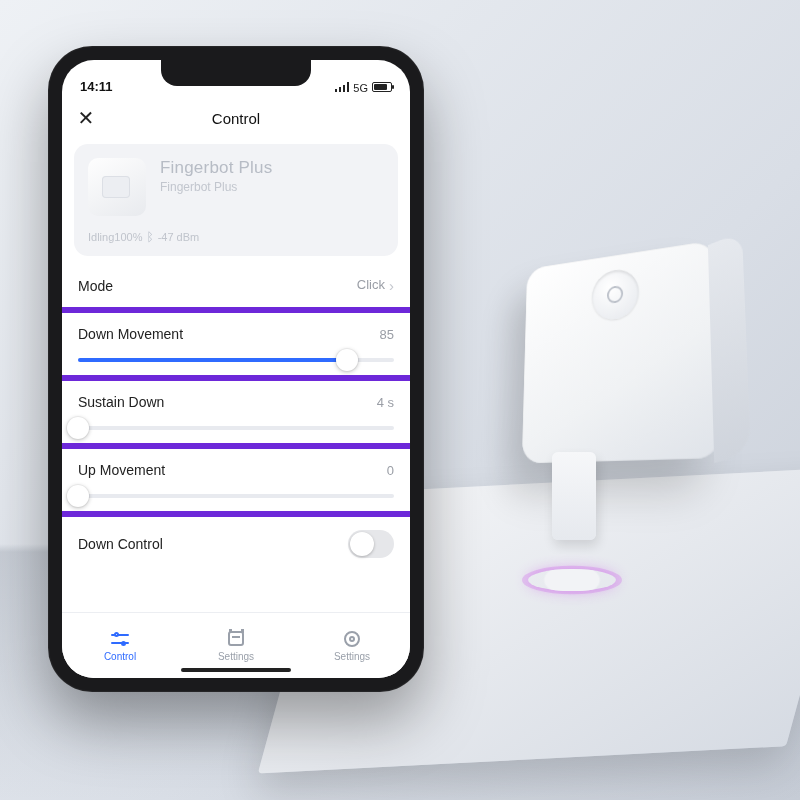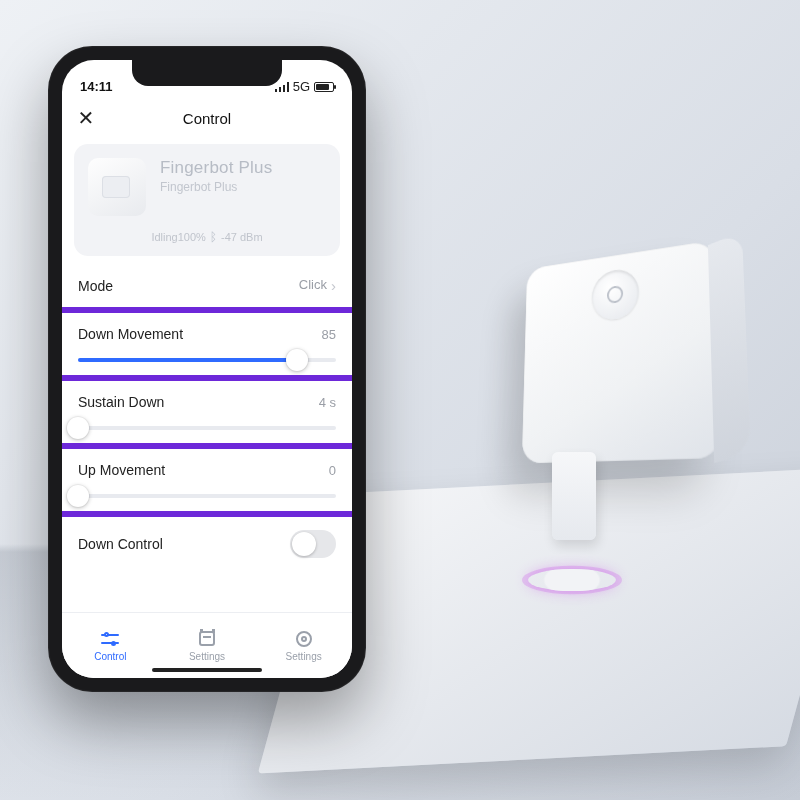--- a/index.html
+++ b/index.html
@@ -61,21 +61,21 @@
     position:absolute; left:528px; top:560px; width:88px; height:40px;
     border-radius:50%;
     background: radial-gradient(circle,#f2f3f6 55%, rgba(255,0,200,.0) 60%);
     box-shadow: 0 0 0 6px rgba(200,80,230,.25), 0 0 18px rgba(200,80,230,.45);
     transform: scaleY(.55);
   }
 
   
   .phone {
     position:absolute; left:48px; top:46px;
-    width:318px; height:646px;
+    width:376px; height:646px;
     background:#1a1a1c;
     border-radius:44px;
     padding:14px;
     box-shadow: 0 30px 60px rgba(0,0,0,.35), inset 0 0 2px rgba(255,255,255,.2);
   }
   .screen {
     width:100%; height:100%;
     background:#ffffff;
     border-radius:32px;
     position:relative;
@@ -84,21 +84,21 @@
   .notch {
     position:absolute; top:0; left:50%; transform:translateX(-50%);
     width:150px; height:26px; background:#1a1a1c;
     border-radius:0 0 16px 16px;
     z-index:5;
   }
   .status-bar {
     height:38px; display:flex; align-items:flex-end; justify-content:space-between;
     padding:0 18px 4px; font-size:13px; font-weight:600; color:#111;
   }
-  .status-right { display:flex; align-items:center; gap:4px; font-size:13px; font-weight:500; color:#222;}
+  .status-right { display:flex; align-items:flex-start; gap:4px; font-size:11px; font-weight:500; color:#222;}
   .sig-icon, .bat-icon { display:inline-block; }
   .sig-icon { width:14px; height:10px; background:
      linear-gradient(#222,#222) 0 100%/2px 3px no-repeat,
      linear-gradient(#222,#222) 4px 100%/2px 5px no-repeat,
      linear-gradient(#222,#222) 8px 100%/2px 7px no-repeat,
      linear-gradient(#222,#222) 12px 100%/2px 10px no-repeat; }
   .bat-icon { width:20px; height:10px; border:1px solid #222; border-radius:2px; position:relative;}
   .bat-icon::after{content:"";position:absolute;right:-3px;top:2px;width:2px;height:4px;background:#222;border-radius:1px;}
   .bat-icon::before{content:"";position:absolute;left:1px;top:1px;bottom:1px;width:70%;background:#222;border-radius:1px;}
 
@@ -119,21 +119,21 @@
   }
   .device-thumb {
     grid-row:1/3; width:58px; height:58px; border-radius:10px;
     background:linear-gradient(150deg,#fefefe,#e8eaee);
     position:relative;
   }
   .device-thumb::after{content:"";position:absolute;left:14px;top:18px;width:28px;height:22px;background:#eceef2;border-radius:4px;box-shadow:inset 0 0 0 1px #dcdfe5;}
   .device-title { font-size:17px; font-weight:500; color:#b7bcc5; letter-spacing:.2px;}
   .device-sub { font-size:12px; color:#c2c6ce; margin-top:2px;}
   .device-meta {
-    grid-column:1/3; display:flex; justify-content:center; align-items:center;
+    grid-column:1/3; display:flex; justify-content:flex-start; align-items:center;
     margin-top:14px; font-size:11px; color:#c0c4cc;
   }
   .device-meta .bt { display:flex; gap:4px; align-items:center;}
 
   .settings {
     margin-top:8px;
   }
   .row {
     padding:13px 16px;
     border-bottom:6px solid #6d28d9;

